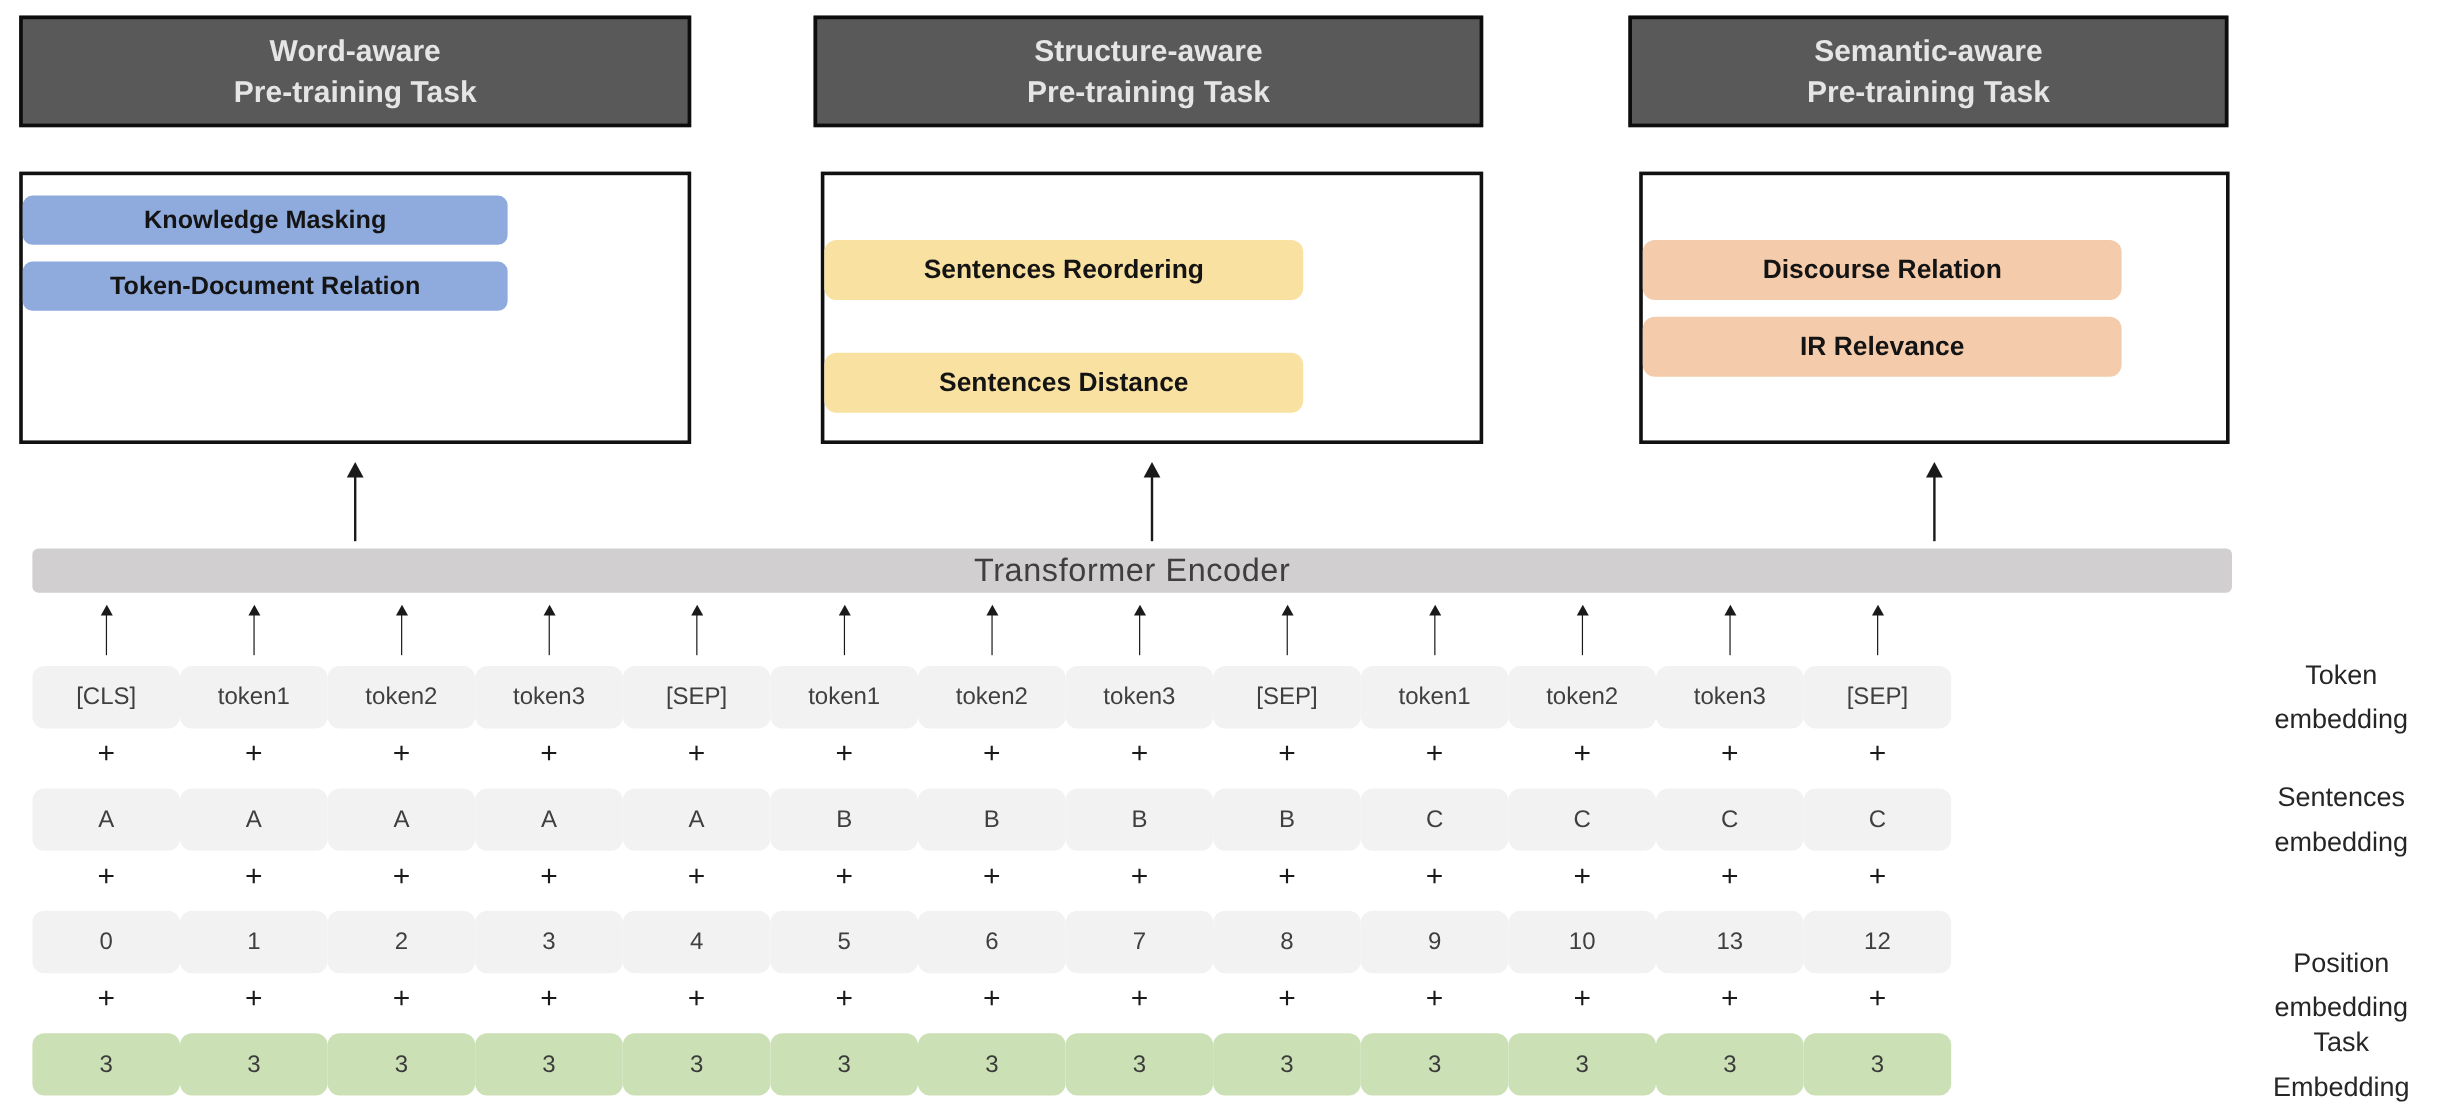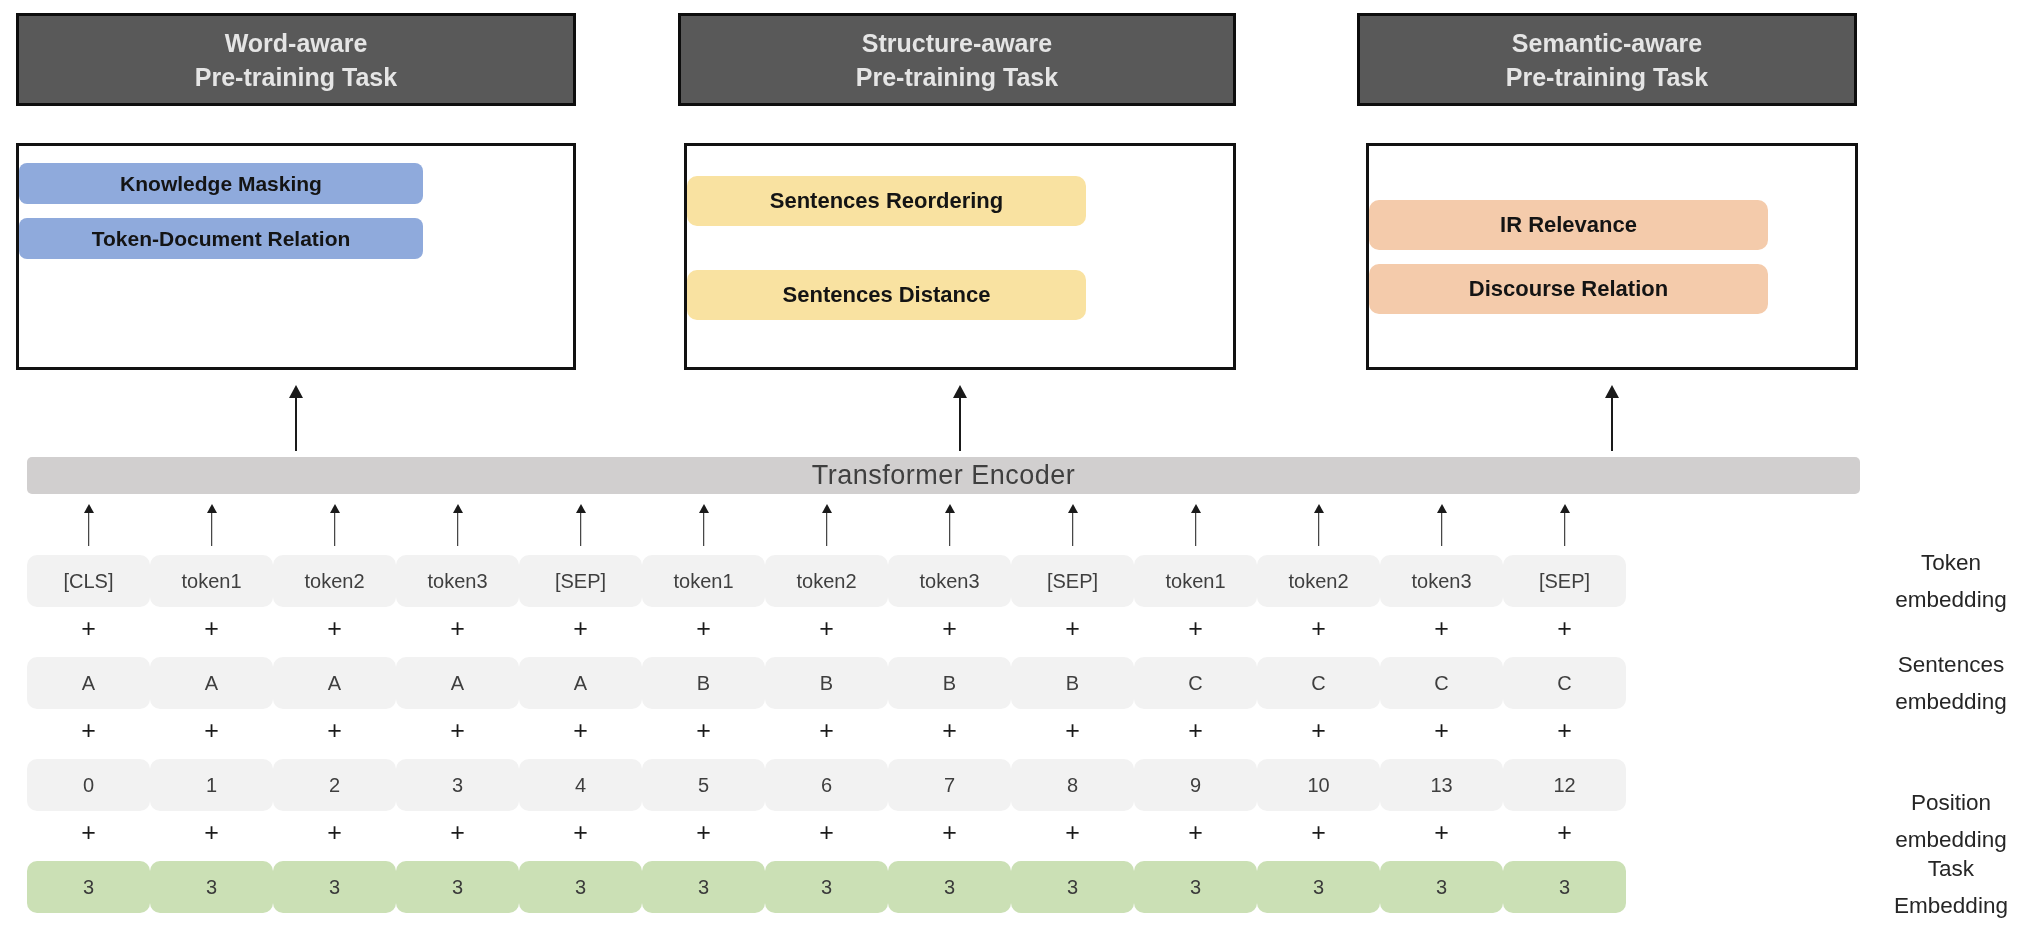--- a/index.html
+++ b/index.html
@@ -39,21 +39,21 @@
     position: absolute;
     top: 143px;
     height: 227px;
     background: #ffffff;
     border: 3px solid #111111;
     display: flex;
     flex-direction: column;
     gap: 14px;
   }
   .tb1 { left: 16px;   width: 560px; padding-top: 17px; }
-  .tb2 { left: 684px;  width: 552px; padding-top: 30px; gap: 44px; }
+  .tb2 { left: 684px;  width: 552px; padding-top: 54px; gap: 44px; }
   .tb3 { left: 1366px; width: 492px; padding-top: 54px; }
 
   .pill {
     display: flex;
     align-items: center;
     justify-content: center;
     color: #141414;
     font-weight: bold;
     text-align: center;
     flex: 0 0 auto;
@@ -193,22 +193,22 @@
     <div class="pill pill-blue">Knowledge Masking</div>
     <div class="pill pill-blue">Token-Document Relation</div>
   </div>
 
   <div class="task-box tb2">
     <div class="pill pill-yellow">Sentences Reordering</div>
     <div class="pill pill-yellow">Sentences Distance</div>
   </div>
 
   <div class="task-box tb3">
+    <div class="pill pill-orange">Discourse Relation</div>
     <div class="pill pill-orange">IR Relevance</div>
-    <div class="pill pill-orange">Discourse Relation</div>
   </div>
 
   <div class="arrow-up arrow-big ab1"></div>
   <div class="arrow-up arrow-big ab2"></div>
   <div class="arrow-up arrow-big ab3"></div>
 
   <div class="encoder-bar">
     <span>Transformer Encoder</span>
   </div>
 

